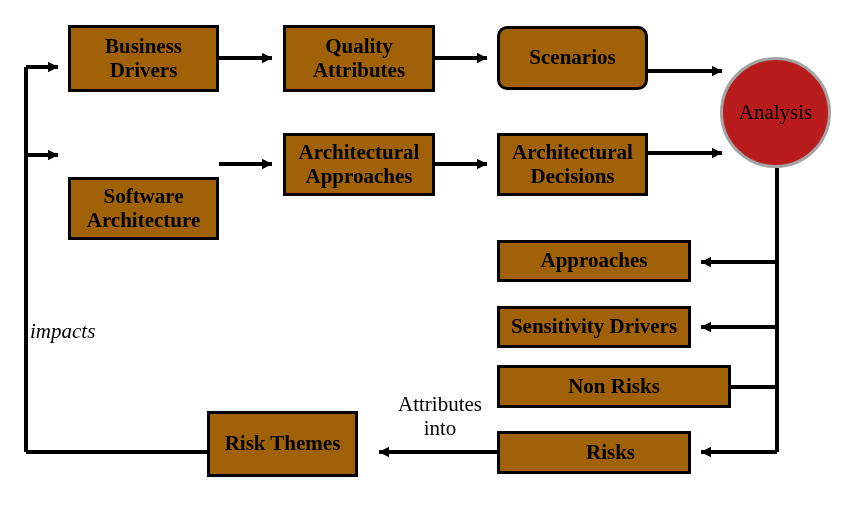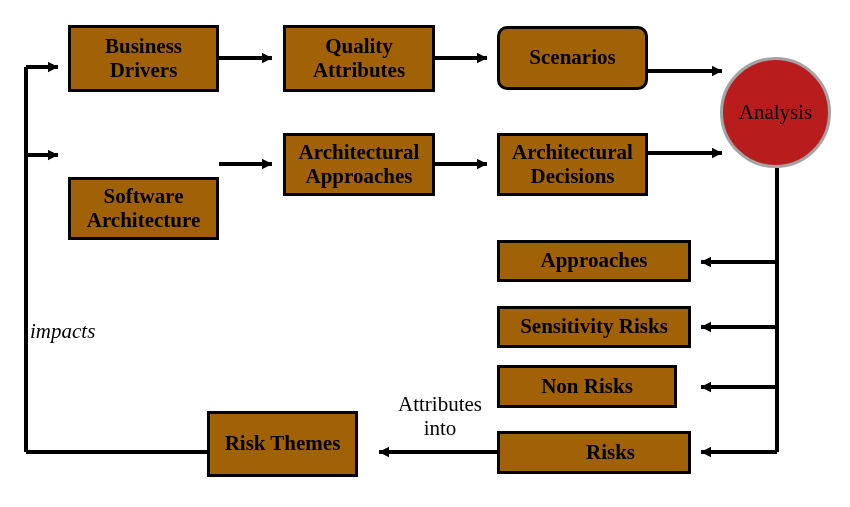--- a/index.html
+++ b/index.html
@@ -147,24 +147,24 @@
 
   <div class="node-circle" style="left:720px; top:57px; width:111px; height:111px;">
     <span class="node-label">Analysis</span>
   </div>
 
   <div class="node-box" style="left:497px; top:240px; width:194px; height:42px;">
     <span class="node-label">Approaches</span>
   </div>
 
   <div class="node-box" style="left:497px; top:306px; width:194px; height:42px;">
-    <span class="node-label">Sensitivity Risks</span>
+    <span class="node-label">Sensitivity Drivers</span>
   </div>
 
-  <div class="node-box" style="left:497px; top:365px; width:180px; height:43px;">
+  <div class="node-box" style="left:497px; top:365px; width:234px; height:43px;">
     <span class="node-label">Non Risks</span>
   </div>
 
   <div class="node-box" style="left:497px; top:431px; width:194px; height:43px;padding-left:37px;">
     <span class="node-label">Risks</span>
   </div>
 
   <div class="node-box" style="left:207px; top:411px; width:151px; height:66px;">
     <span class="node-label">Risk Themes</span>
   </div>

